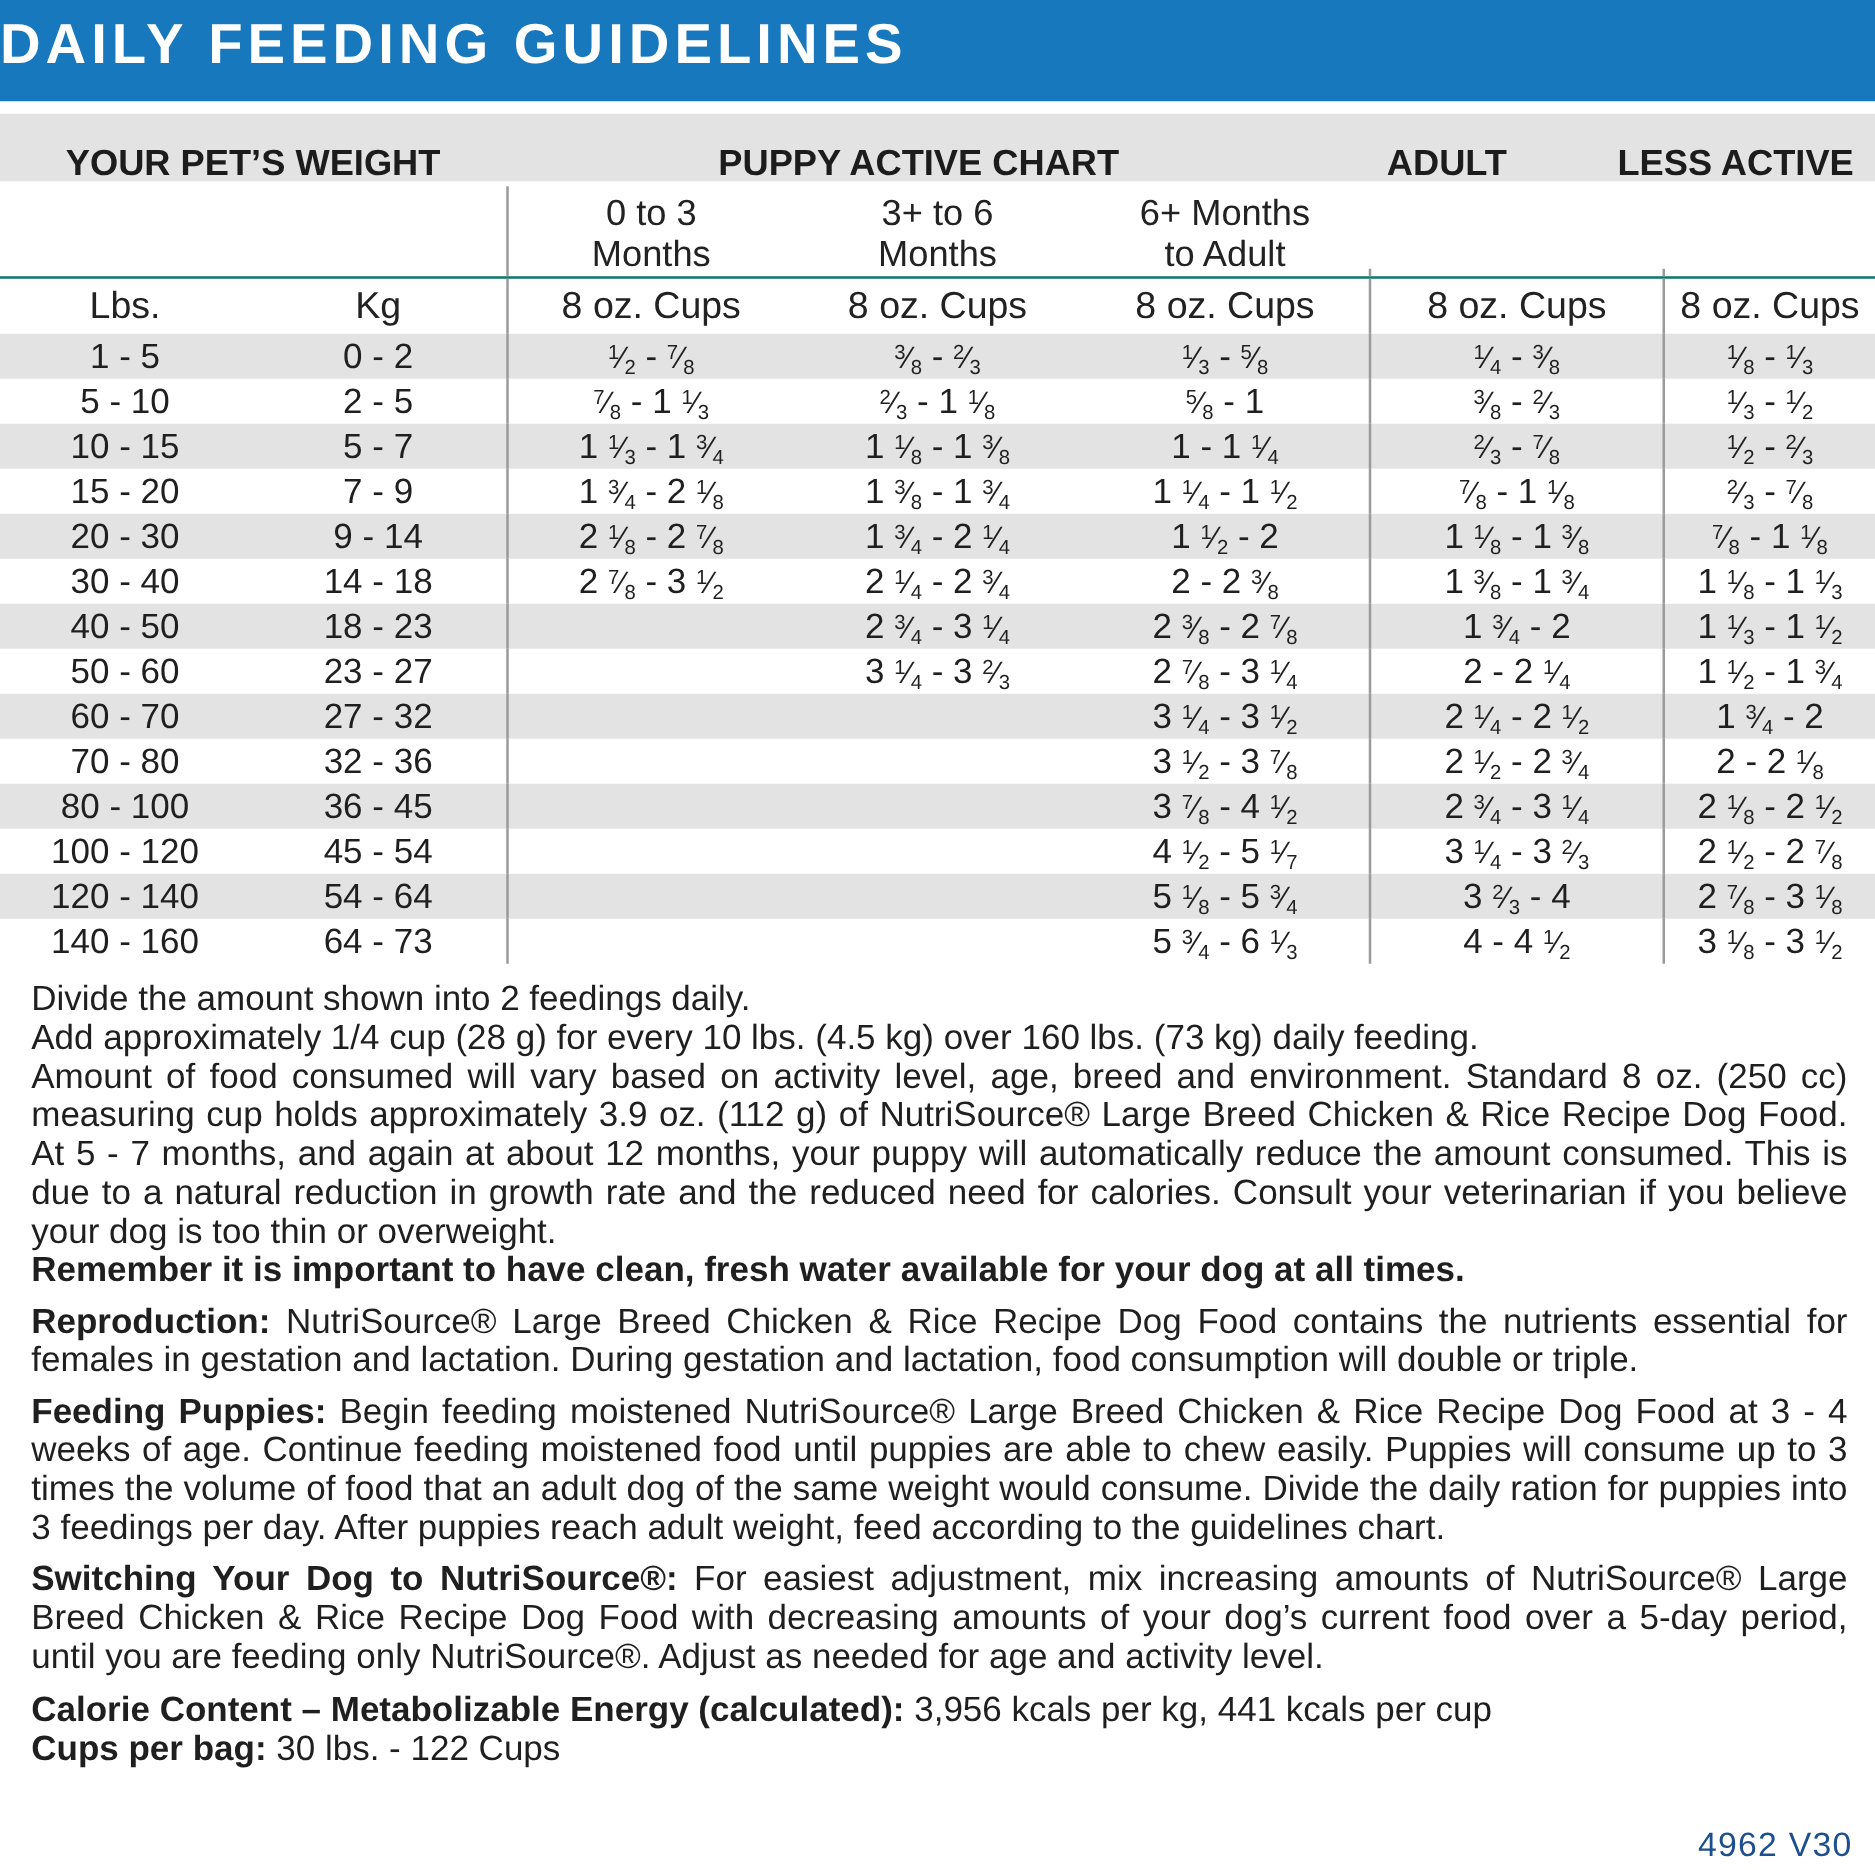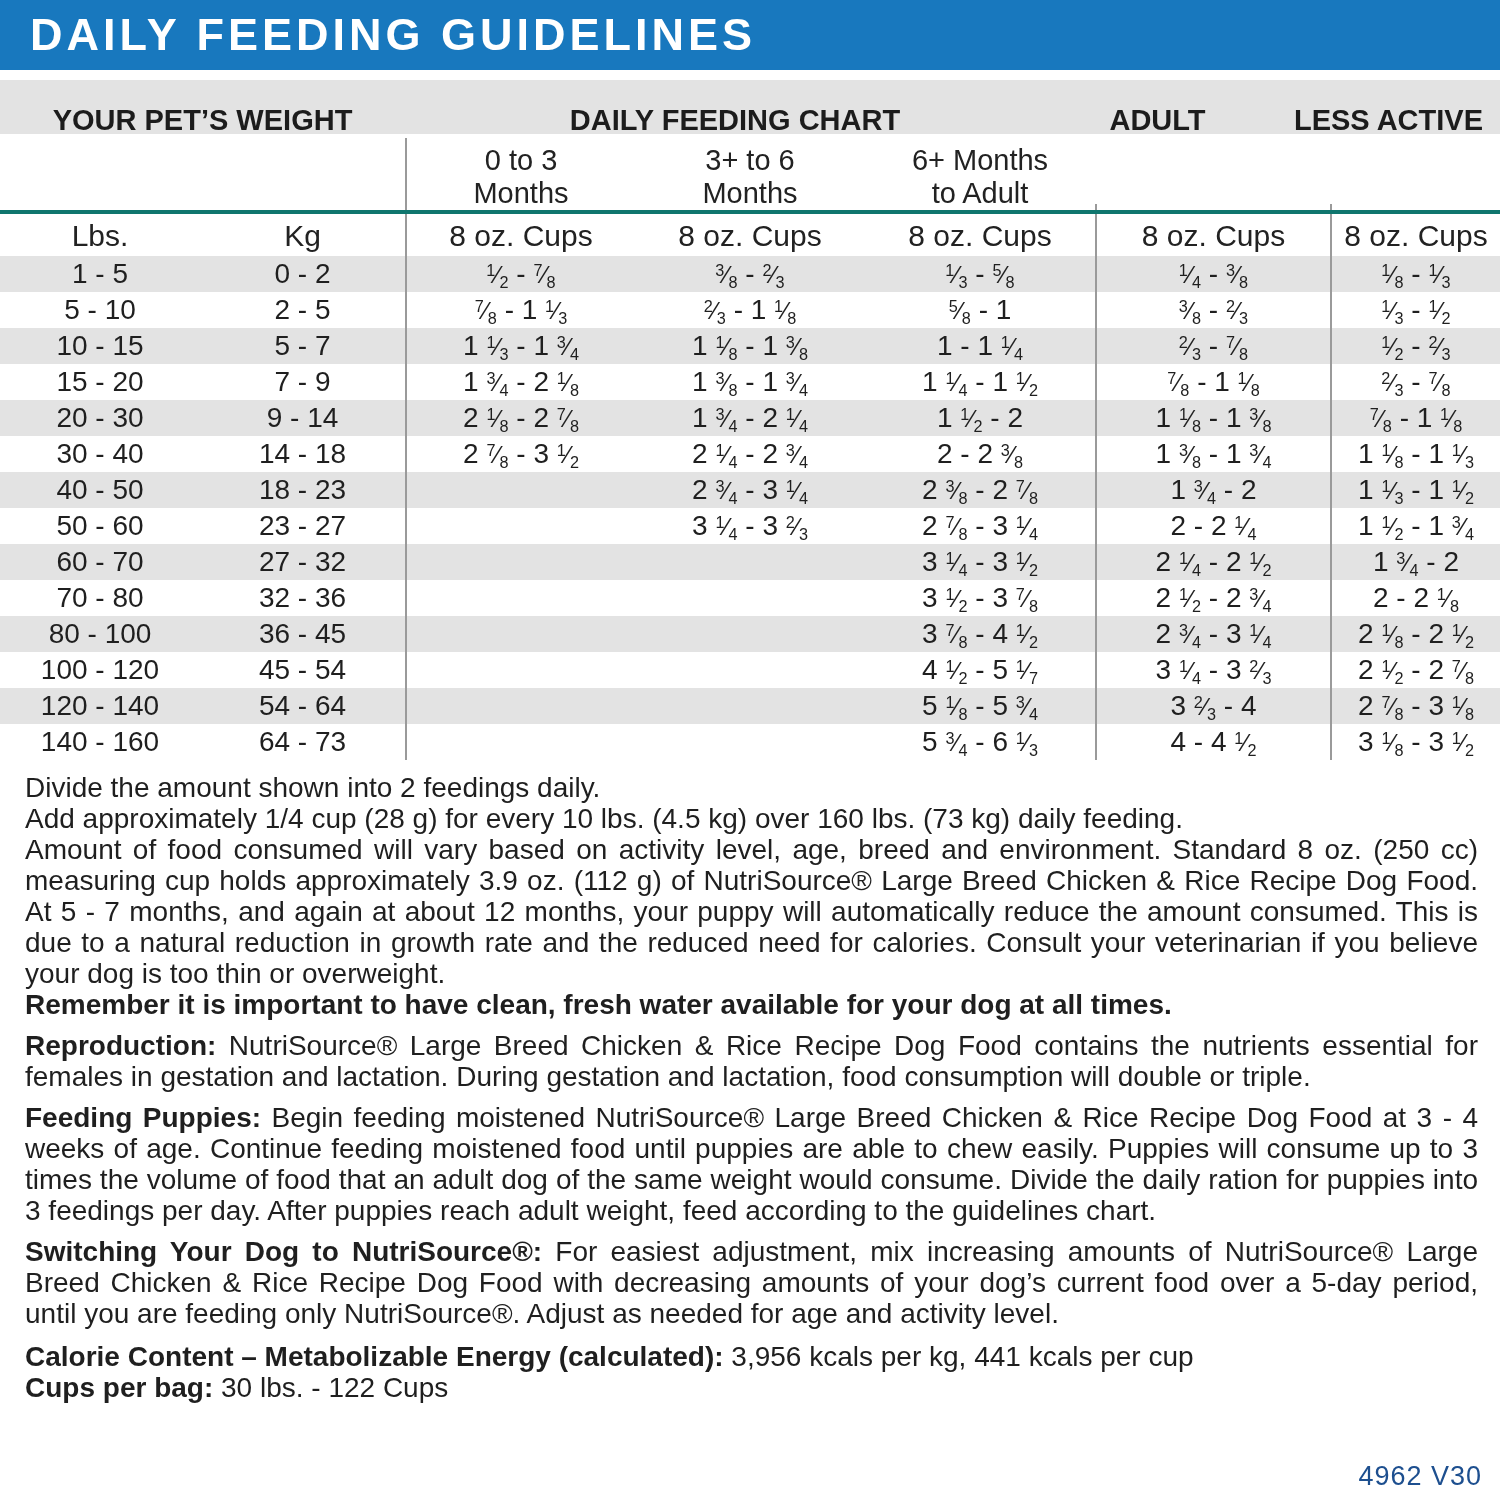--- a/index.html
+++ b/index.html
@@ -7,23 +7,23 @@
   body {
     width:1500px; height:1496px;
     background:#ffffff;
     font-family:"Liberation Sans","DejaVu Sans",sans-serif;
     color:#1f1f1f;
     position:relative;
     overflow:hidden;
   }
   
   .titlebar {
-    height:70px; background:#1878BE; color:#ffffff;
+    height:81px; background:#1878BE; color:#ffffff;
     font-size:45px; font-weight:bold; letter-spacing:4px;
-    line-height:70px; padding-left:30px;
+    line-height:70px; 
     margin-bottom:10px;
   }
   
   .band { height:54px; background:#E3E3E3; position:relative; }
   .band span {
     position:absolute; top:0; height:54px; line-height:54px;
     font-weight:bold; font-size:29px; color:#1c1c1c; text-align:center;
     white-space:nowrap;
     margin-top:13px;
   }
@@ -32,21 +32,21 @@
   .h-adult  { left:1040px; width:235px; }
   .h-less   { right:17px; }
   
   .trow { display:flex; width:1500px; }
   .cell { text-align:center; }
   .c1{width:200px} .c2{width:205px} .c3{width:230px} .c4{width:230px}
   .c5{width:230px} .c6{width:235px} .c7{width:170px}
   .vline { border-left:2px solid #9a9a9a; }
   .subrow { height:76px;align-items:flex-end; }
   .subrow .cell { padding-top:6px; font-size:29px; line-height:33px; color:#222; }
-  .unitsrow { height:46px; border-top:4px solid #0f766e; font-size:30px; }
+  .unitsrow { height:46px; border-top:2px solid #0f766e; font-size:30px; }
   .unitsrow .cell { line-height:44px; color:#222; }
   .drow { height:36px; font-size:28px; }
   .drow .cell { line-height:36px; white-space:nowrap; overflow:visible; }
   .drow.stripe { background:#E3E3E3; }
   
   .fr { white-space:nowrap; letter-spacing:0; }
   .fr .n, .fr .d { font-size:58%; position:relative; }
   .fr .n { top:-0.45em; }
   .fr .d { top:0.28em; }
   .fr .sl { font-size:88%; }
@@ -64,21 +64,21 @@
     color:#1D4F8F; font-size:27px; letter-spacing:1px;
   }
 </style>
 </head>
 <body>
 
 <div class="titlebar">DAILY FEEDING GUIDELINES</div>
 
 <div class="band">
   <span class="h-weight">YOUR PET’S WEIGHT</span>
-  <span class="h-puppy">DAILY FEEDING CHART</span>
+  <span class="h-puppy">PUPPY ACTIVE CHART</span>
   <span class="h-adult">ADULT</span>
   <span class="h-less">LESS ACTIVE</span>
 </div>
 
 <div class="trow subrow">
   <div class="cell c1"></div>
   <div class="cell c2"></div>
   <div class="cell c3 vline">
     <div>0 to 3</div>
     <div>Months</div>

